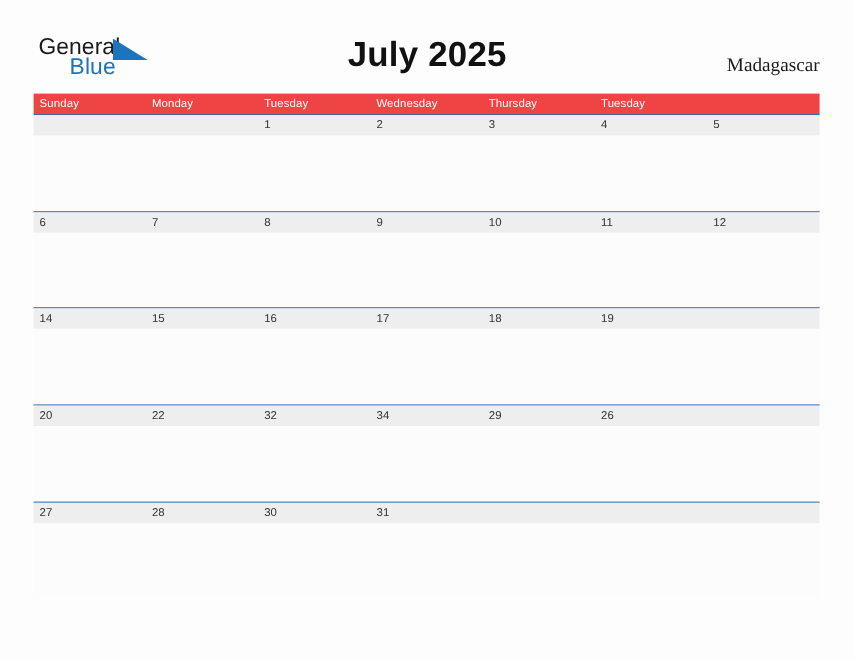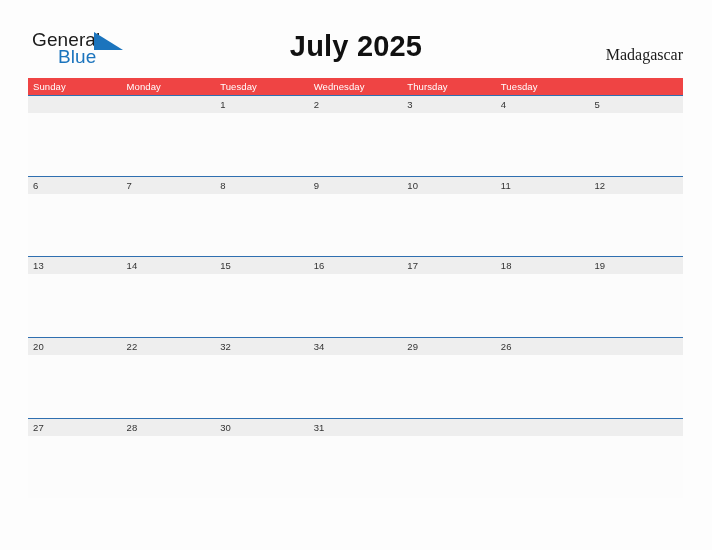--- a/index.html
+++ b/index.html
@@ -221,21 +221,20 @@
         <div class="day-body-cell"></div>
         <div class="day-body-cell"></div>
         <div class="day-body-cell"></div>
         <div class="day-body-cell"></div>
         <div class="day-body-cell"></div>
       </div>
     </div>
 
     <div class="week-row">
       <div class="day-band">
-        <div class="day-cell">13</div>
         <div class="day-cell">14</div>
         <div class="day-cell">15</div>
         <div class="day-cell">16</div>
         <div class="day-cell">17</div>
         <div class="day-cell">18</div>
         <div class="day-cell">19</div>
       </div>
       <div class="day-body">
         <div class="day-body-cell"></div>
         <div class="day-body-cell"></div>

